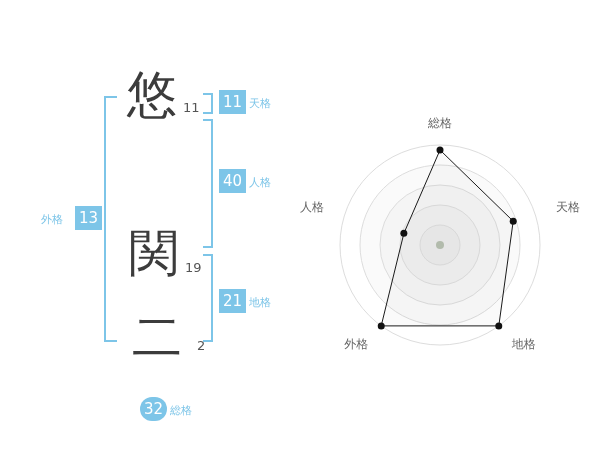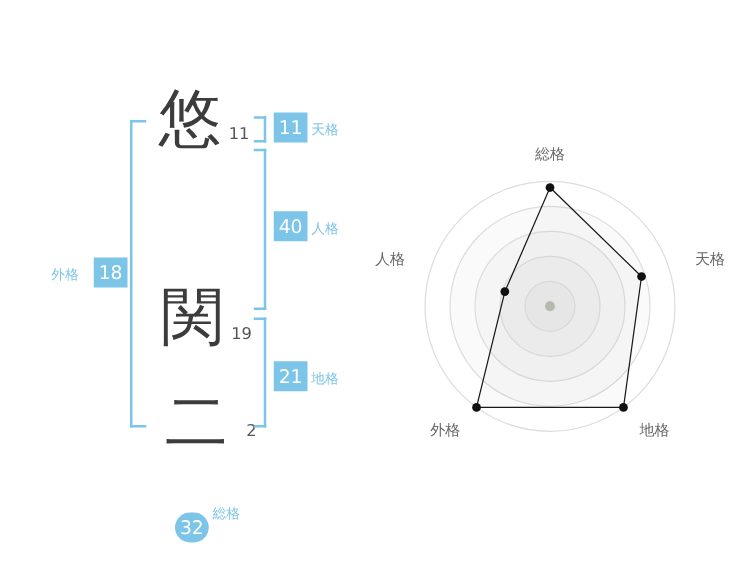--- a/index.html
+++ b/index.html
@@ -32,21 +32,21 @@
 
   #br-gaikaku { left:104px; top:96px;  height:246px; }
   #br-tenkaku { left:203px; top:93px;  height:21px; }
   #br-jinkaku { left:203px; top:119px; height:129px; }
   #br-chikaku { left:203px; top:254px; height:88px; }
 
   #bd-gaikaku { left:75px;  top:206px; }  #lb-gaikaku { left:41px;  top:212px; }
   #bd-tenkaku { left:219px; top:90px; }   #lb-tenkaku { left:249px; top:96px; }
   #bd-jinkaku { left:219px; top:169px; }  #lb-jinkaku { left:249px; top:175px; }
   #bd-chikaku { left:219px; top:289px; }  #lb-chikaku { left:249px; top:295px; }
-  #bd-soukaku { left:140px; top:410px;border-radius:12px; }  #lb-soukaku { left:170px; top:403px; }
+  #bd-soukaku { left:140px; top:397px;border-radius:12px; }  #lb-soukaku { left:170px; top:403px; }
 </style>
 </head>
 <body>
 
 <div class="stage">
 
   <div class="kanji" id="k1">悠</div>
   <div class="strokes" id="s1">11</div>
 
   <div class="kanji" id="k2">関</div>
@@ -54,21 +54,21 @@
 
   <div class="kanji" id="k3">二</div>
   <div class="strokes" id="s3">2</div>
 
   <div class="bracket-left" id="br-gaikaku"></div>
   <div class="bracket-right" id="br-tenkaku"></div>
   <div class="bracket-right" id="br-jinkaku"></div>
   <div class="bracket-right" id="br-chikaku"></div>
 
   <div class="grade-label" id="lb-gaikaku">外格</div>
-  <div class="badge" id="bd-gaikaku">18</div>
+  <div class="badge" id="bd-gaikaku">13</div>
 
   <div class="badge" id="bd-tenkaku">11</div>
   <div class="grade-label" id="lb-tenkaku">天格</div>
 
   <div class="badge" id="bd-jinkaku">40</div>
   <div class="grade-label" id="lb-jinkaku">人格</div>
 
   <div class="badge" id="bd-chikaku">21</div>
   <div class="grade-label" id="lb-chikaku">地格</div>
 

